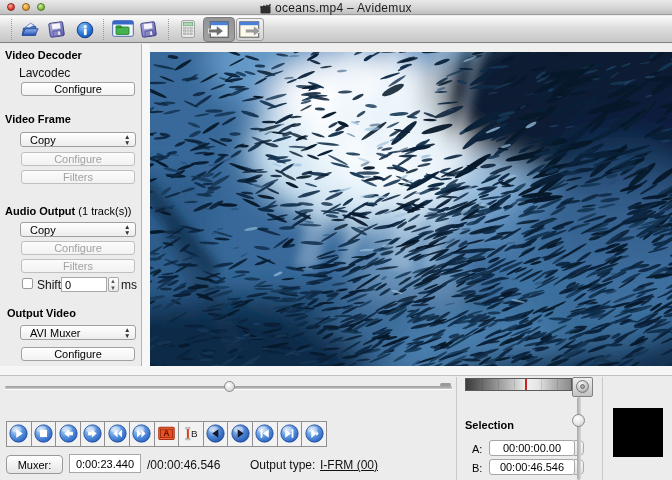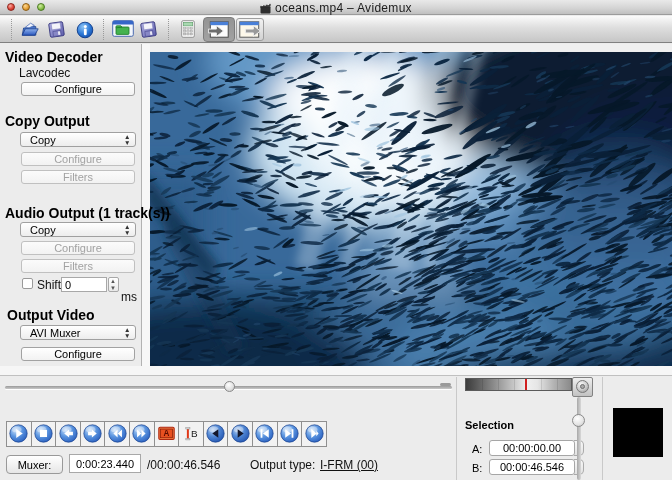--- a/index.html
+++ b/index.html
@@ -12,21 +12,21 @@
 #title { position:absolute; left:0; top:0.5px; width:672px; text-align:center; font-size:12px; letter-spacing:0.3px; color:#1c1c1c; }
 #title svg { vertical-align:-2px; margin-right:4px; }
 
 #toolbar { left:0; top:16px; width:672px; height:27px;
   background:linear-gradient(#fbfbfb,#dedede 45%,#c6c6c6); border-bottom:1px solid #808080; }
 .tsep { position:absolute; top:3px; height:21px; width:0; border-left:1px dotted #9a9a9a; }
 .ticon { position:absolute; }
 #pressedbtn { position:absolute; left:203px; top:1px; width:32px; height:25px; background:linear-gradient(#949494,#a2a2a2); border:1px solid #7c7c7c; border-radius:4px; }
 #normbtn { position:absolute; left:236px; top:2px; width:28px; height:23px; background:linear-gradient(#f2f2f2,#d2d2d2); border:1px solid #9e9e9e; border-radius:3px; }
 
-.sechead { position:absolute; left:5px; font-size:14px; font-weight:bold; color:#000; white-space:nowrap; }
+.sechead { position:absolute; left:5px; font-size:11px; font-weight:bold; color:#000; white-space:nowrap; }
 .sbtn { position:absolute; left:21px; width:114px; height:14px; border:1px solid #a2a2a2; border-radius:3px;
   background:linear-gradient(#ffffff,#f2f2f2); font-size:11px; text-align:center; line-height:13px; color:#000; }
 .sbtn.dis { color:#a2a2a2; border-color:#c0c0c0; background:linear-gradient(#fbfbfb,#f2f2f2); }
 .sel { position:absolute; left:20px; width:116px; height:15px; border:1px solid #a0a0a0; border-radius:3px;
   background:linear-gradient(#ffffff,#ededed); font-size:11px; line-height:14px; padding-left:9px; color:#000; }
 .sel .ar { position:absolute; right:4.5px; top:1px; font-size:6.5px; line-height:6px; color:#333; }
 #vgroove { left:141px; top:44px; width:1px; height:326px; background:#b2b2b2; }
 #vwhite { left:142px; top:44px; width:530px; height:7.5px; background:#efefef; }
 #vleft { left:142px; top:44px; width:8px; height:326px; background:#f7f7f7; }
 
@@ -1836,34 +1836,34 @@
 <rect x="0.8" y="0.8" width="18.9" height="15.4" fill="#fdf8ea" stroke="#5a5a5a" stroke-width="1"></rect>
 <rect x="0.8" y="0.8" width="18.9" height="3.4" fill="#4a80d8"></rect>
 <path d="M6.4,8.1 L14.4,8.1 L14.4,4.6 L21.4,10 L14.4,15.4 L14.4,11.9 L6.4,11.9 Z" fill="#9a9a9a" stroke="#f2f2f2" stroke-width="0.9"></path>
 </svg></div>
 </div>
 
 <div class="sechead" style="top:49px">Video Decoder</div>
 <div class="btxt" style="left:19px; top:66px;">Lavcodec</div>
 <div class="sbtn" style="top:82px">Configure</div>
 
-<div class="sechead" style="top:113px">Copy Output</div>
+<div class="sechead" style="top:113px">Video Frame</div>
 <div class="sel" style="top:132px">Copy<span class="ar">▲<br>▼</span></div>
 <div class="sbtn dis" style="top:152px">Configure</div>
 <div class="sbtn dis" style="top:170px">Filters</div>
 
-<div class="sechead" style="top:205px">Audio Output <span style="font-weight:bold">(1 track(s))</span></div>
+<div class="sechead" style="top:205px">Audio Output <span style="font-weight:normal">(1 track(s))</span></div>
 <div class="sel" style="top:222px">Copy<span class="ar">▲<br>▼</span></div>
 <div class="sbtn dis" style="top:241px">Configure</div>
 <div class="sbtn dis" style="top:259px">Filters</div>
 <div class="abs" style="left:22px; top:278px; width:11px; height:11px; border:1px solid #9a9a9a; border-radius:2px; background:#fff;"></div>
 <div class="btxt" style="left:37px; top:278px;">Shift:</div>
 <div class="abs" style="left:61px; top:276.5px; width:46px; height:15px; border:1px solid #a8a8a8; background:#fff; font-size:11px; padding-left:3px; line-height:14px;">0</div>
 <div class="abs" style="left:107.5px; top:276.5px; width:11px; height:15px; border:1px solid #a8a8a8; border-radius:2px; background:linear-gradient(#fff,#e8e8e8); font-size:6px; text-align:center; line-height:7px; color:#555;">▲<br>▼</div>
-<div class="btxt" style="left:121px; top:290px;">ms</div>
+<div class="btxt" style="left:121px; top:278px;">ms</div>
 
 <div class="sechead" style="left:7px; top:307px">Output Video</div>
 <div class="sel" style="top:325px">AVI Muxer<span class="ar">▲<br>▼</span></div>
 <div class="sbtn" style="top:347px">Configure</div>
 
 <div id="slidertrack" class="abs"></div>
 <div id="sliderthumb" class="abs"></div>
 <div class="pbtn" style="left:6.0px">
     <svg width="19" height="19" viewBox="0 0 21 21">
 <defs>

